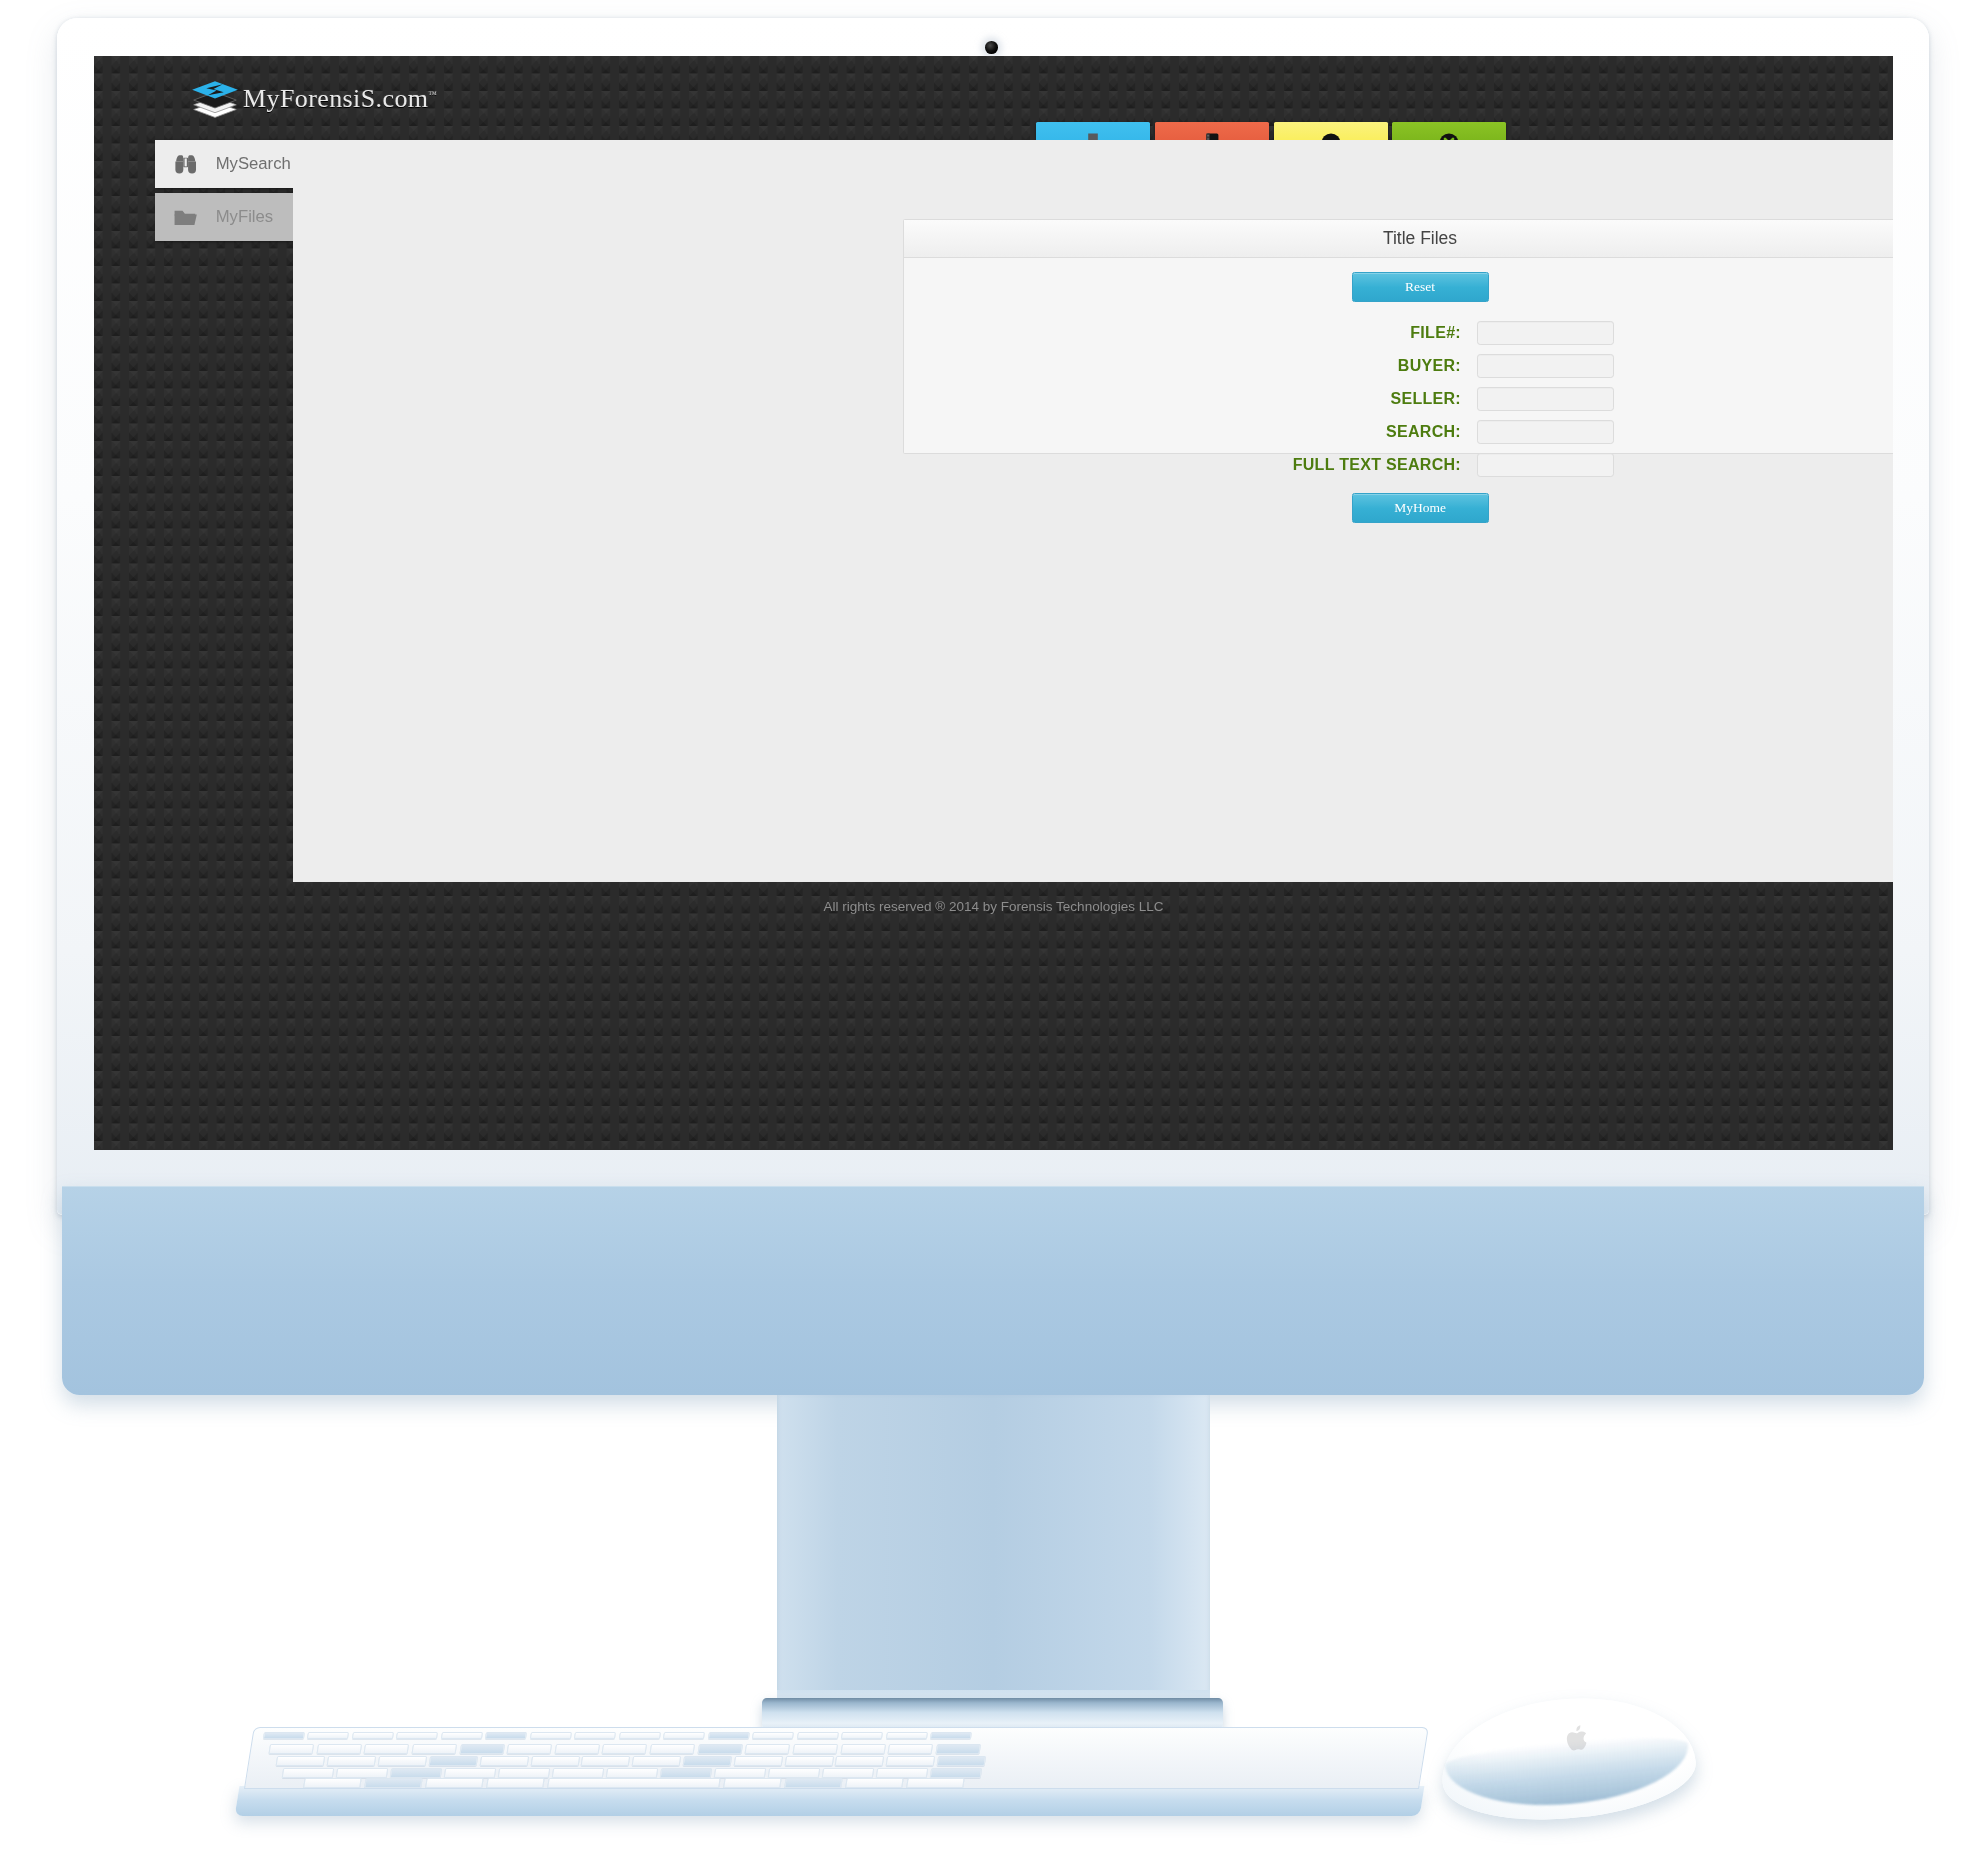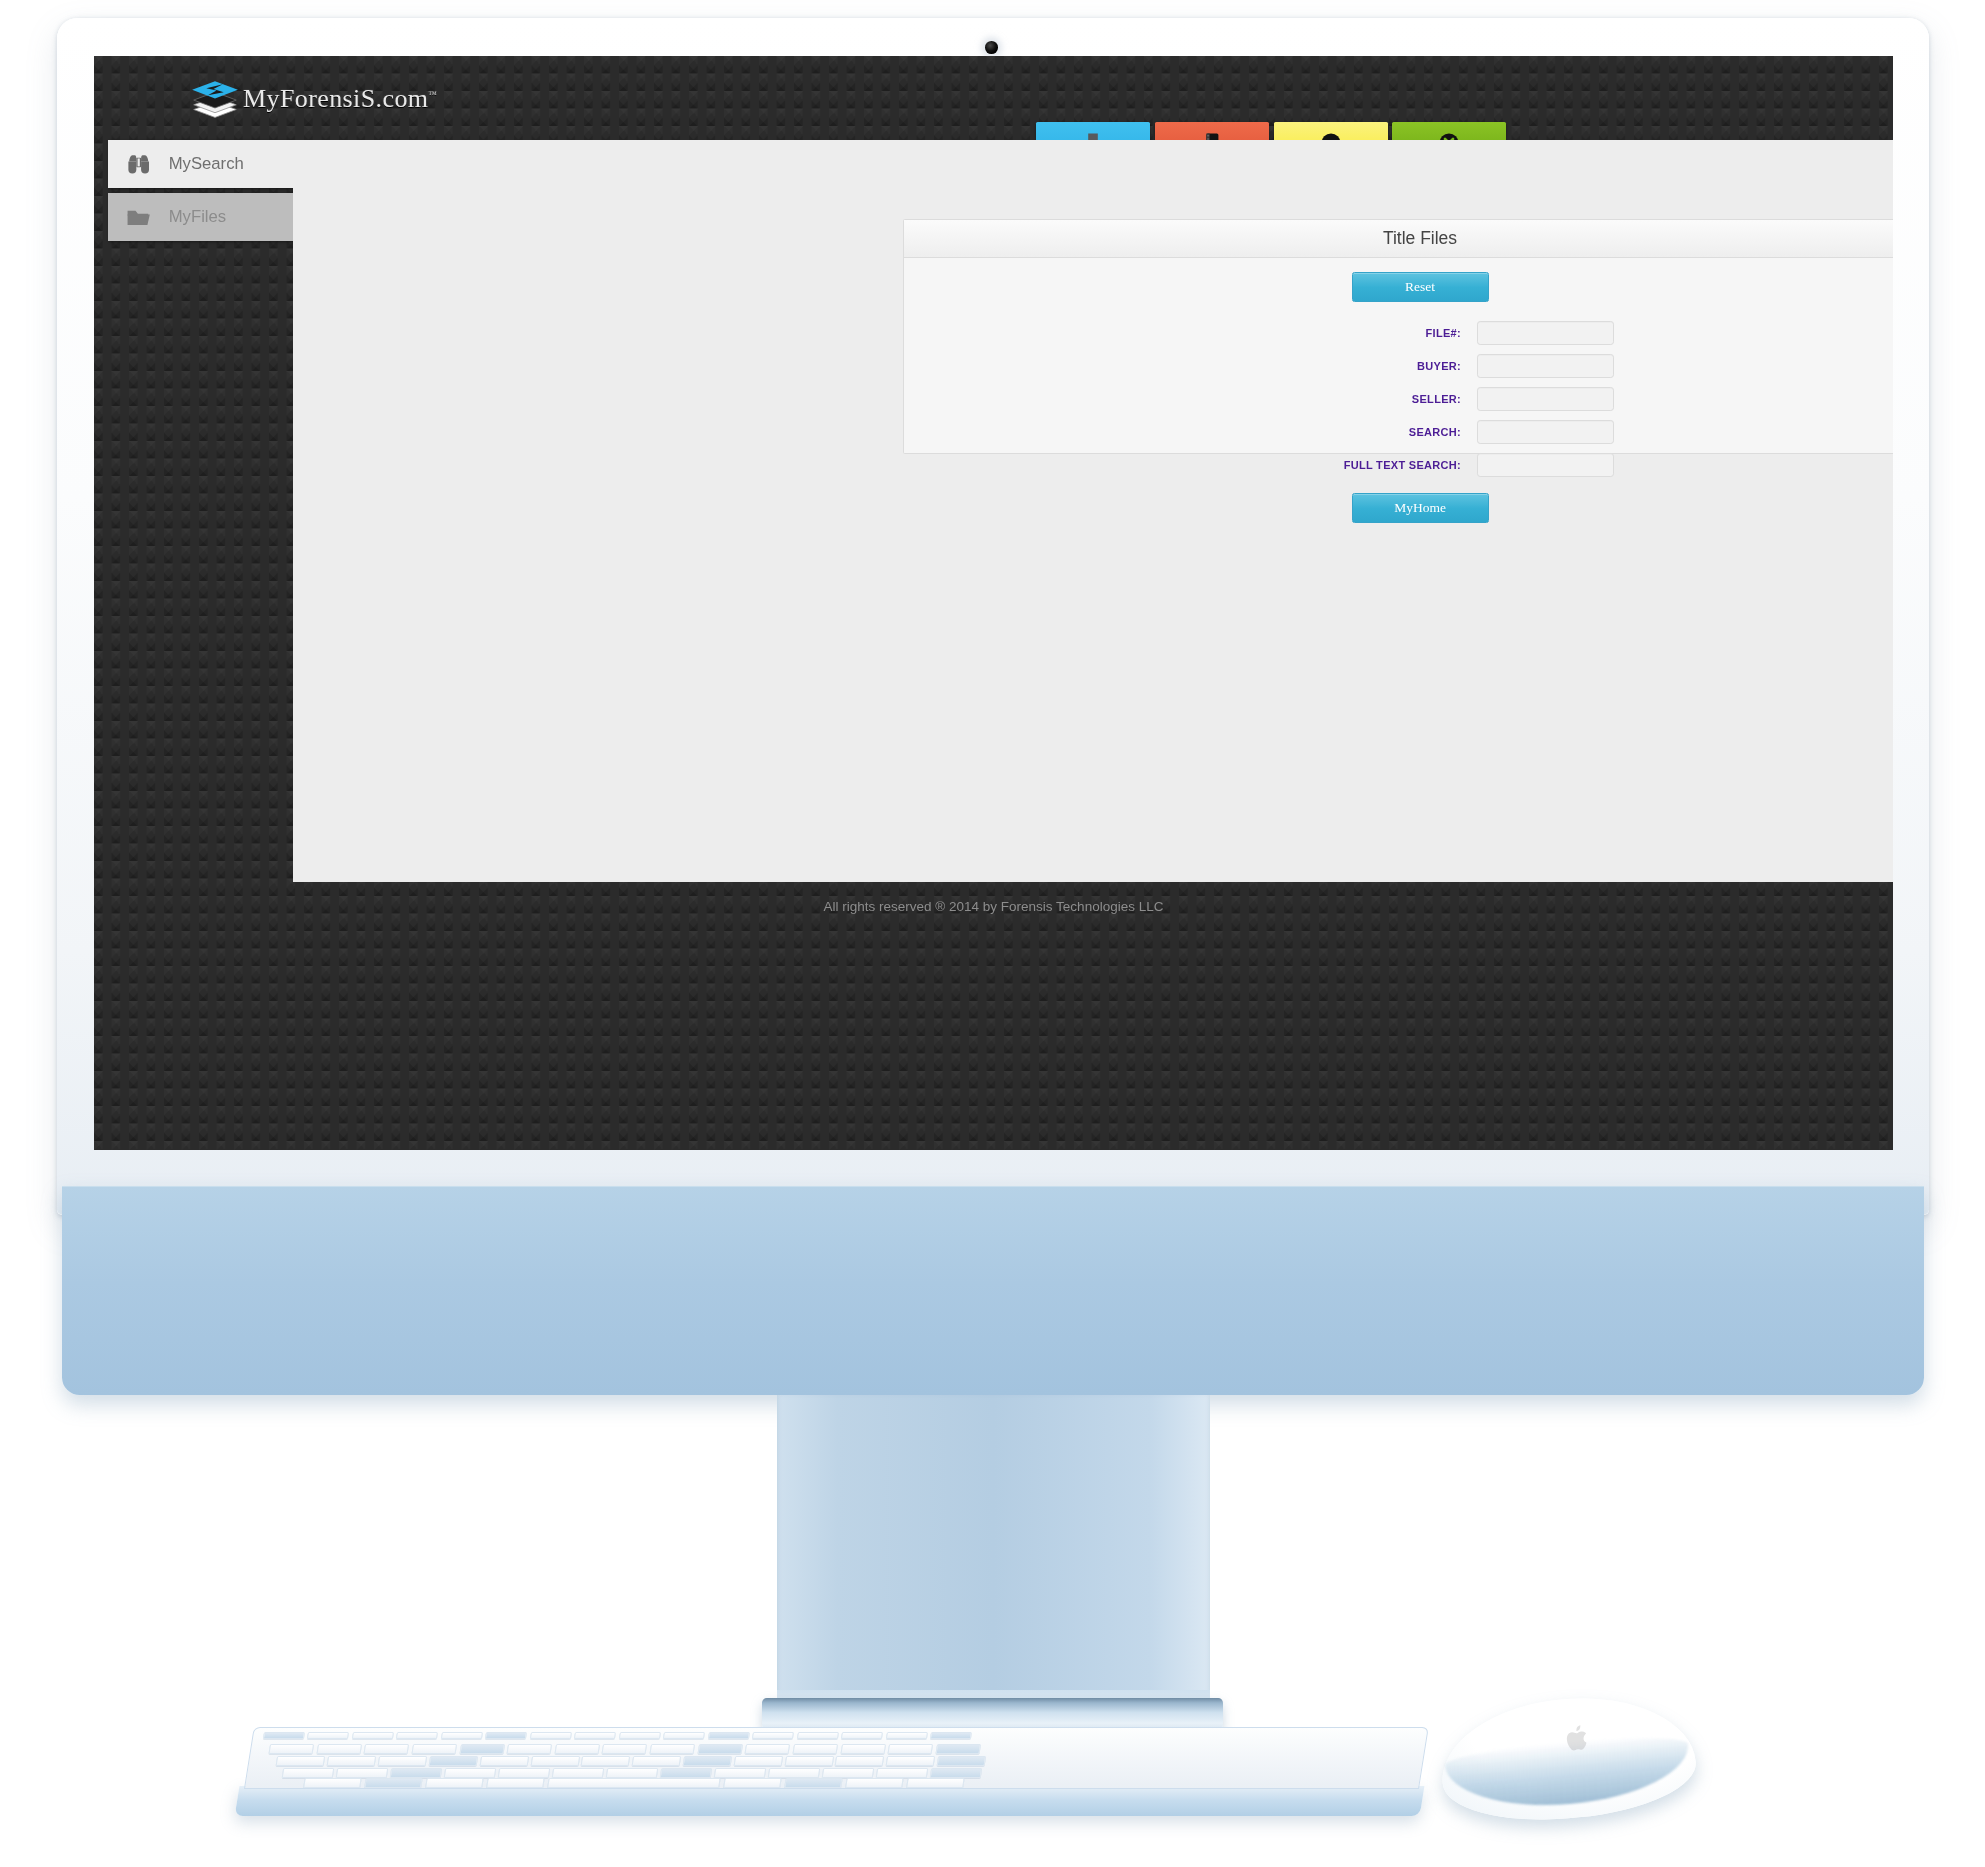--- a/index.html
+++ b/index.html
@@ -156,20 +156,21 @@
   .nb-logout { background: linear-gradient(180deg,#8bc325 0%,#5f9c09 100%); }
   .nb-logout .nav-lbl { color:#ffffff; text-shadow:0 0.8px 0.8px rgba(0,0,0,0.25); }
 
   
   .sidebar {
     position: absolute;
     left: 0;
     top: 84px;
     width: 199px;
     bottom: 0;
+    padding-left: 47px;
   }
   .side-item {
     position: relative;
     height: 48px;
     display: flex;
     align-items: center;
     padding-left: 17.5px;
     cursor: pointer;
     margin-left: 14.3px;
     box-shadow: 0.8px 0.8px 2.4px rgba(0,0,0,0.45);
@@ -245,24 +246,24 @@
   .frow {
     display: flex;
     align-items: center;
     justify-content: center;
     height: 33px;
   }
   .flabel {
     width: 251px;
     text-align: right;
     padding-right: 16px;
-    font-size: 11px;
+    font-size: 16px;
     font-weight: bold;
     letter-spacing: 0.3px;
-    color: #4c1d95;
+    color: #4d7c0f;
   }
   .finput {
     width: 137px;
     height: 24px;
     background: #f2f2f2;
     border: 0.8px solid #dcdcdc;
     border-radius: 3.2px;
     font-family: "Liberation Sans", sans-serif;
     font-size: 12px;
     color: #333;

